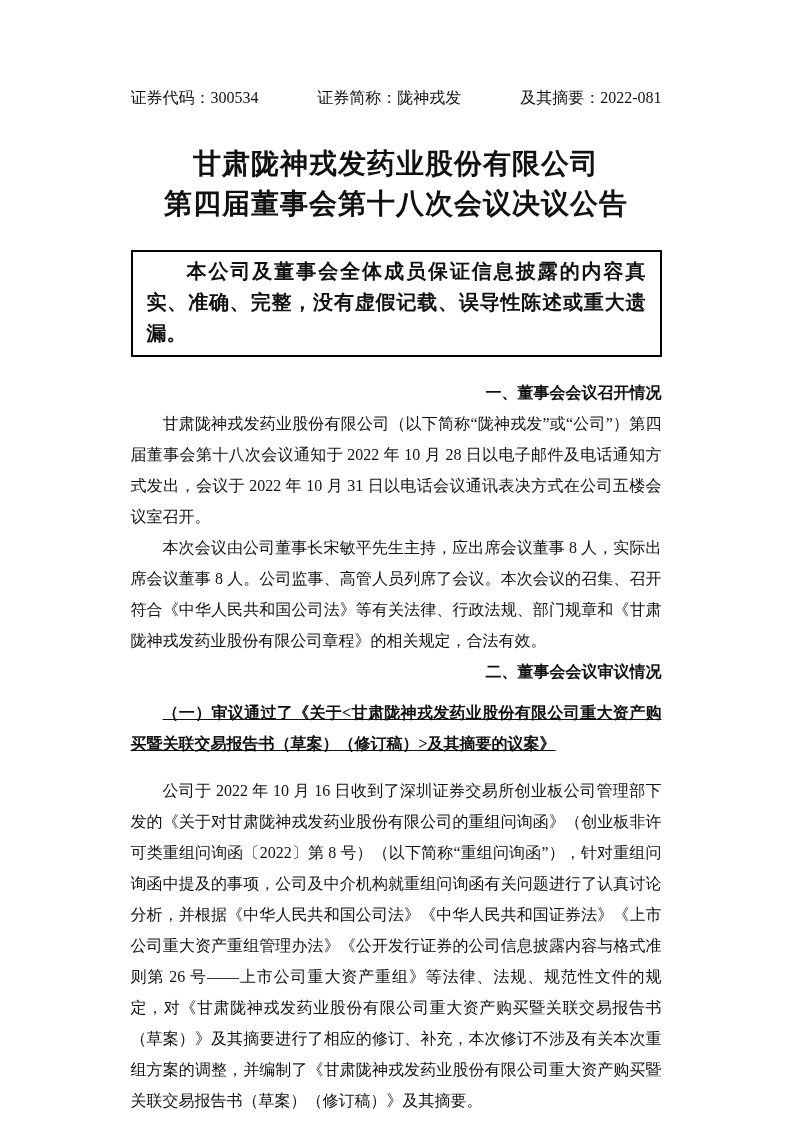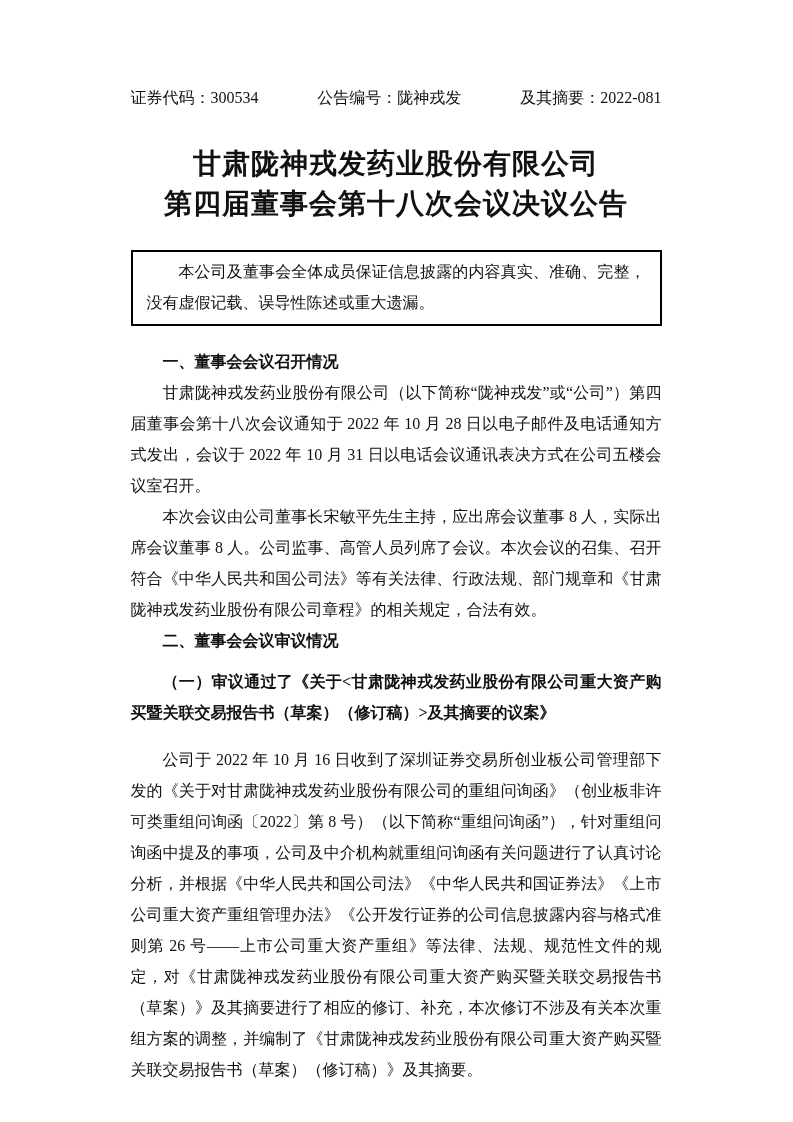--- a/index.html
+++ b/index.html
@@ -34,60 +34,61 @@
     font-size: 28px;
     line-height: 40px;
   }
   .doc-title .t-line {
     letter-spacing: 1px;
   }
   .disclaimer-box {
     margin-top: 26px;
     border: 2px solid #000000;
     padding: 4px 14px 6px 14px;
-    font-weight: normal;
-    font-size: 16px;
+    font-weight: bold;
+    font-size: 20px;
     line-height: 31px;
     text-align: justify;
   }
   .disclaimer-box p {
     margin: 0;
     text-indent: 2em;
   }
   .doc-body {
     margin-top: 20px;
   }
   .para, .sec-heading, .sub-heading {
     margin: 0;
     font-size: 16px;
     line-height: 31px;
     text-indent: 2em;
     text-align: justify;
   }
   .sec-heading {
     font-weight: bold;
-    text-align: left;
+    text-align: right;
   }
   .sub-heading {
     font-weight: bold;
     margin-top: 10px;
     margin-bottom: 16px;
+    text-decoration: underline;
   }
 </style>
 </head>
 <body>
 
 <div class="page">
 
   <div class="doc-header">
     <span>
       <span>证券代码：</span><span>300534</span>
     </span>
     <span>
-      <span>公告编号：</span><span>陇神戎发</span>
+      <span>证券简称：</span><span>陇神戎发</span>
     </span>
     <span>
       <span>及其摘要：</span><span>2022-081</span>
     </span>
   </div>
 
   <div class="doc-title">
     <div class="t-line">甘肃陇神戎发药业股份有限公司</div>
     <div class="t-line">第四届董事会第十八次会议决议公告</div>
   </div>

